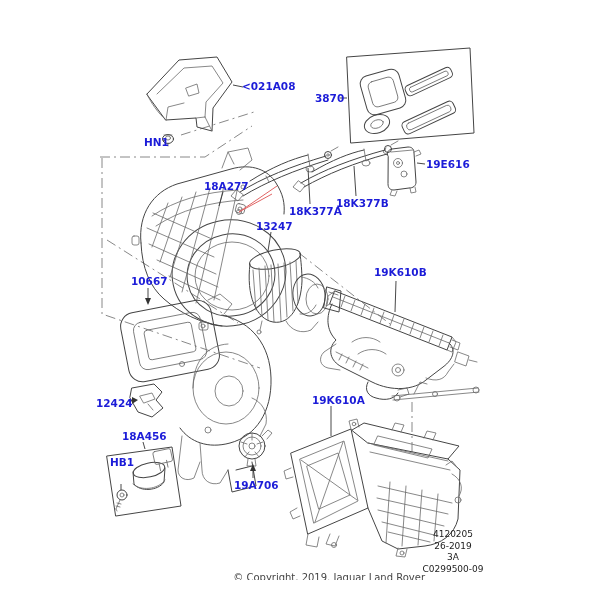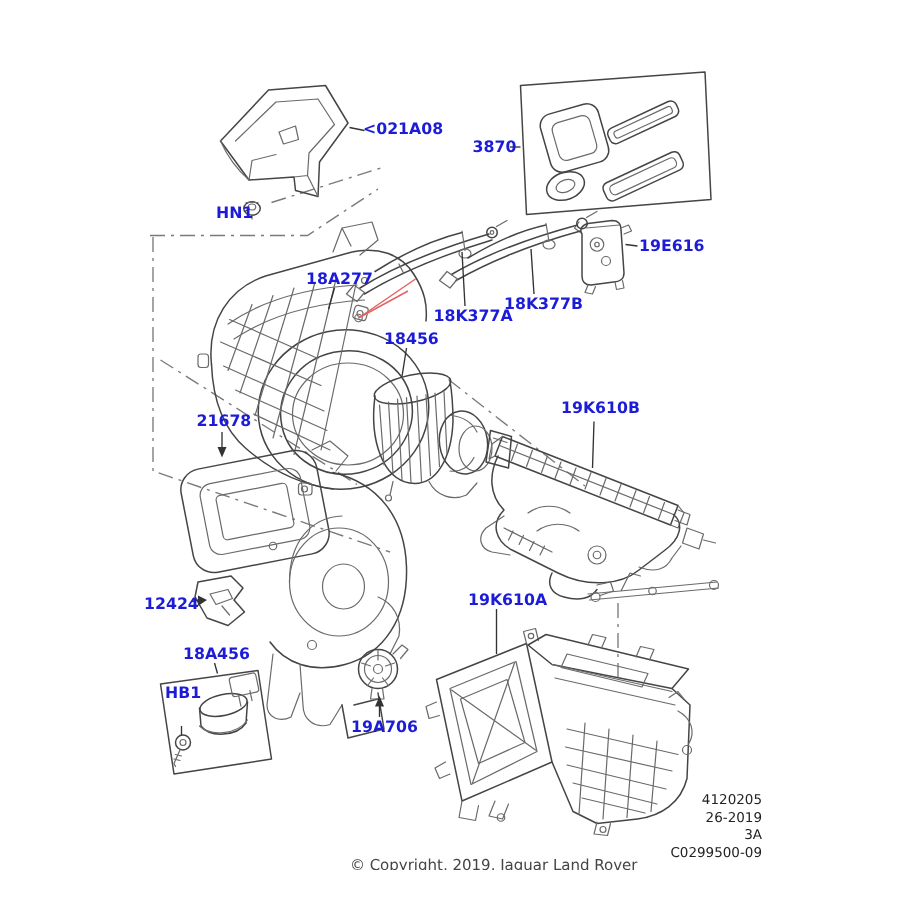--- a/index.html
+++ b/index.html
@@ -1,21 +1,21 @@
 <!DOCTYPE html>
 <html><head>
 <meta charset="utf-8">
 <style>
   html,body{margin:0;padding:0;background:#fff;}
   .stage{position:relative;width:600px;height:580px;background:#ffffff;
          font-family:"DejaVu Sans",sans-serif;overflow:hidden;}
   .stage svg{position:absolute;left:0;top:0;}
   .plabel{position:absolute;color:#1c1cd8;font-weight:bold;font-size:10.5px;
           white-space:nowrap;cursor:pointer;line-height:12px;}
-  .footnote{position:absolute;left:398px;top:529px;width:110px;text-align:right;
+  .footnote{position:absolute;left:398px;top:529px;width:110px;text-align:center;
             font-size:9px;color:#222;line-height:11.5px;}
   .copyright{position:absolute;left:205px;top:572px;width:220px;text-align:right;
              font-size:10px;color:#454545;}
   .ln{fill:none;stroke:#454545;stroke-width:1;stroke-linecap:round;stroke-linejoin:round;}
   .ln2{fill:none;stroke:#6a6a6a;stroke-width:.8;stroke-linecap:round;stroke-linejoin:round;}
   .dash{fill:none;stroke:#7a7a7a;stroke-width:.9;stroke-dasharray:10 4 2 4;}
   .ldr{fill:none;stroke:#333;stroke-width:.9;}
   .red{fill:none;stroke:#e06464;stroke-width:1;}
   .arw{fill:#333;stroke:none;}
 </style>
@@ -247,22 +247,22 @@
   </g>
 </svg>
 
 <div class="plabel" style="left:242px;top:80px">&lt;021A08</div>
 <div class="plabel" style="left:315px;top:92px">3870</div>
 <div class="plabel" style="left:144px;top:136px">HN1</div>
 <div class="plabel" style="left:426px;top:158px">19E616</div>
 <div class="plabel" style="left:204px;top:180px">18A277</div>
 <div class="plabel" style="left:289px;top:205px">18K377A</div>
 <div class="plabel" style="left:336px;top:197px">18K377B</div>
-<div class="plabel" style="left:256px;top:220px">18456</div>
-<div class="plabel" style="left:131px;top:275px">21678</div>
+<div class="plabel" style="left:256px;top:220px">13247</div>
+<div class="plabel" style="left:131px;top:275px">10667</div>
 <div class="plabel" style="left:96px;top:397px">12424</div>
 <div class="plabel" style="left:122px;top:430px">18A456</div>
 <div class="plabel" style="left:110px;top:456px">HB1</div>
 <div class="plabel" style="left:234px;top:479px">19A706</div>
 <div class="plabel" style="left:374px;top:266px">19K610B</div>
 <div class="plabel" style="left:312px;top:394px">19K610A</div>
 
 <div class="footnote">
   <div>4120205</div>
   <div>26-2019</div>

